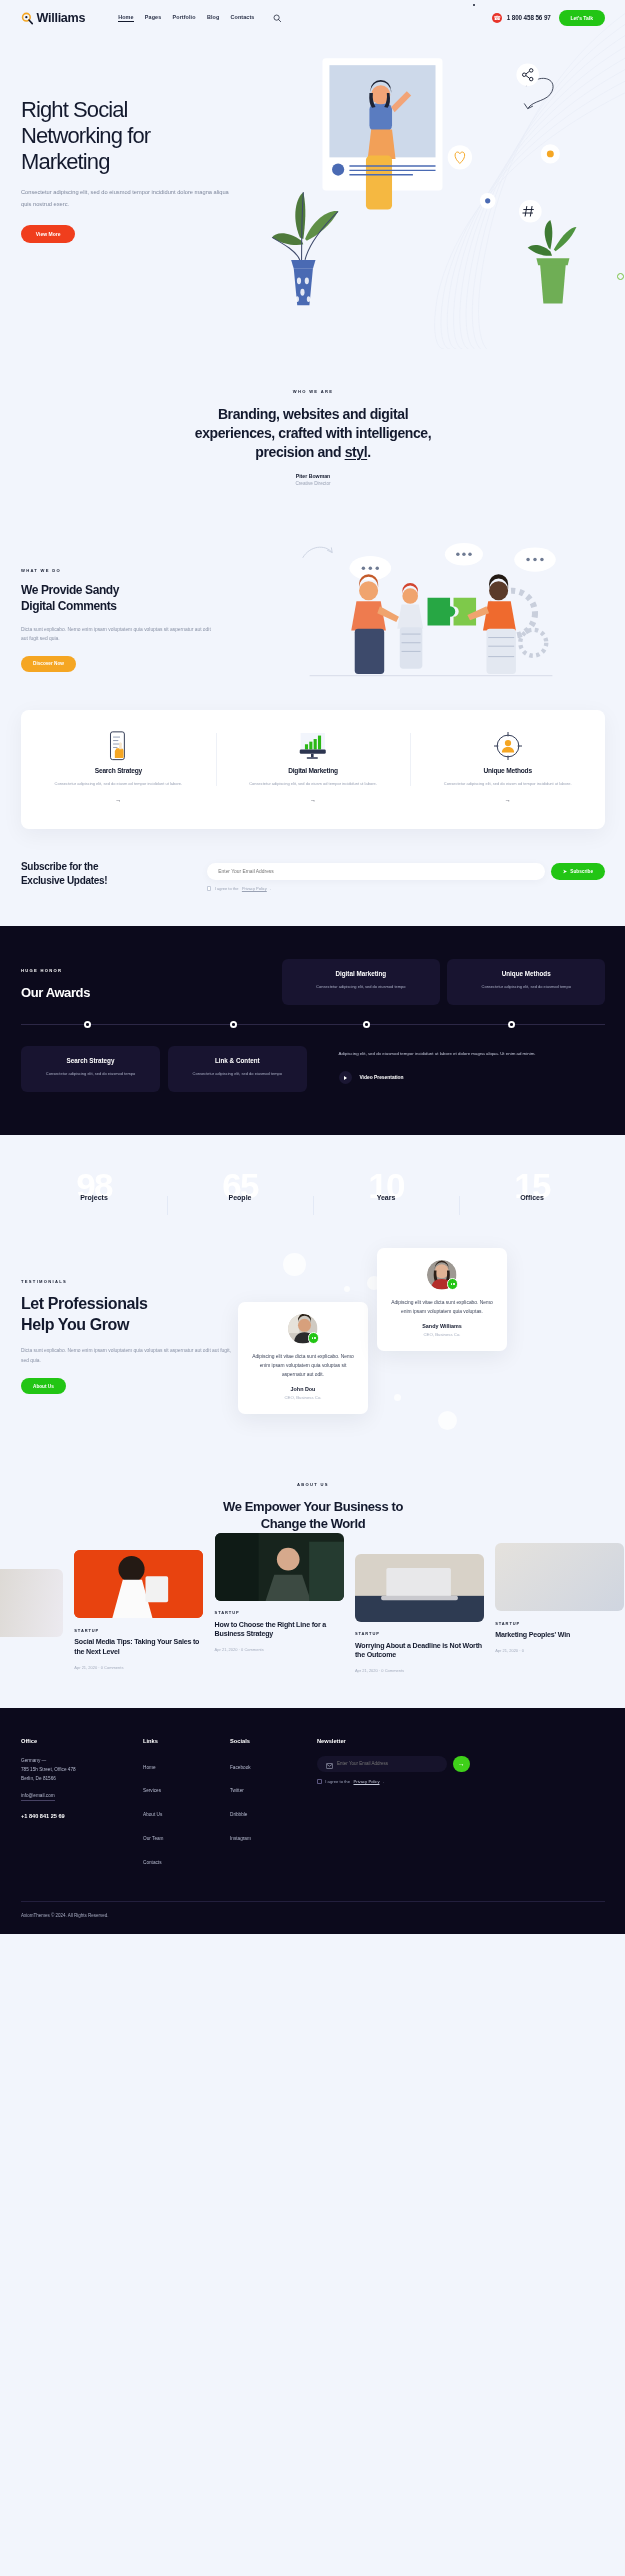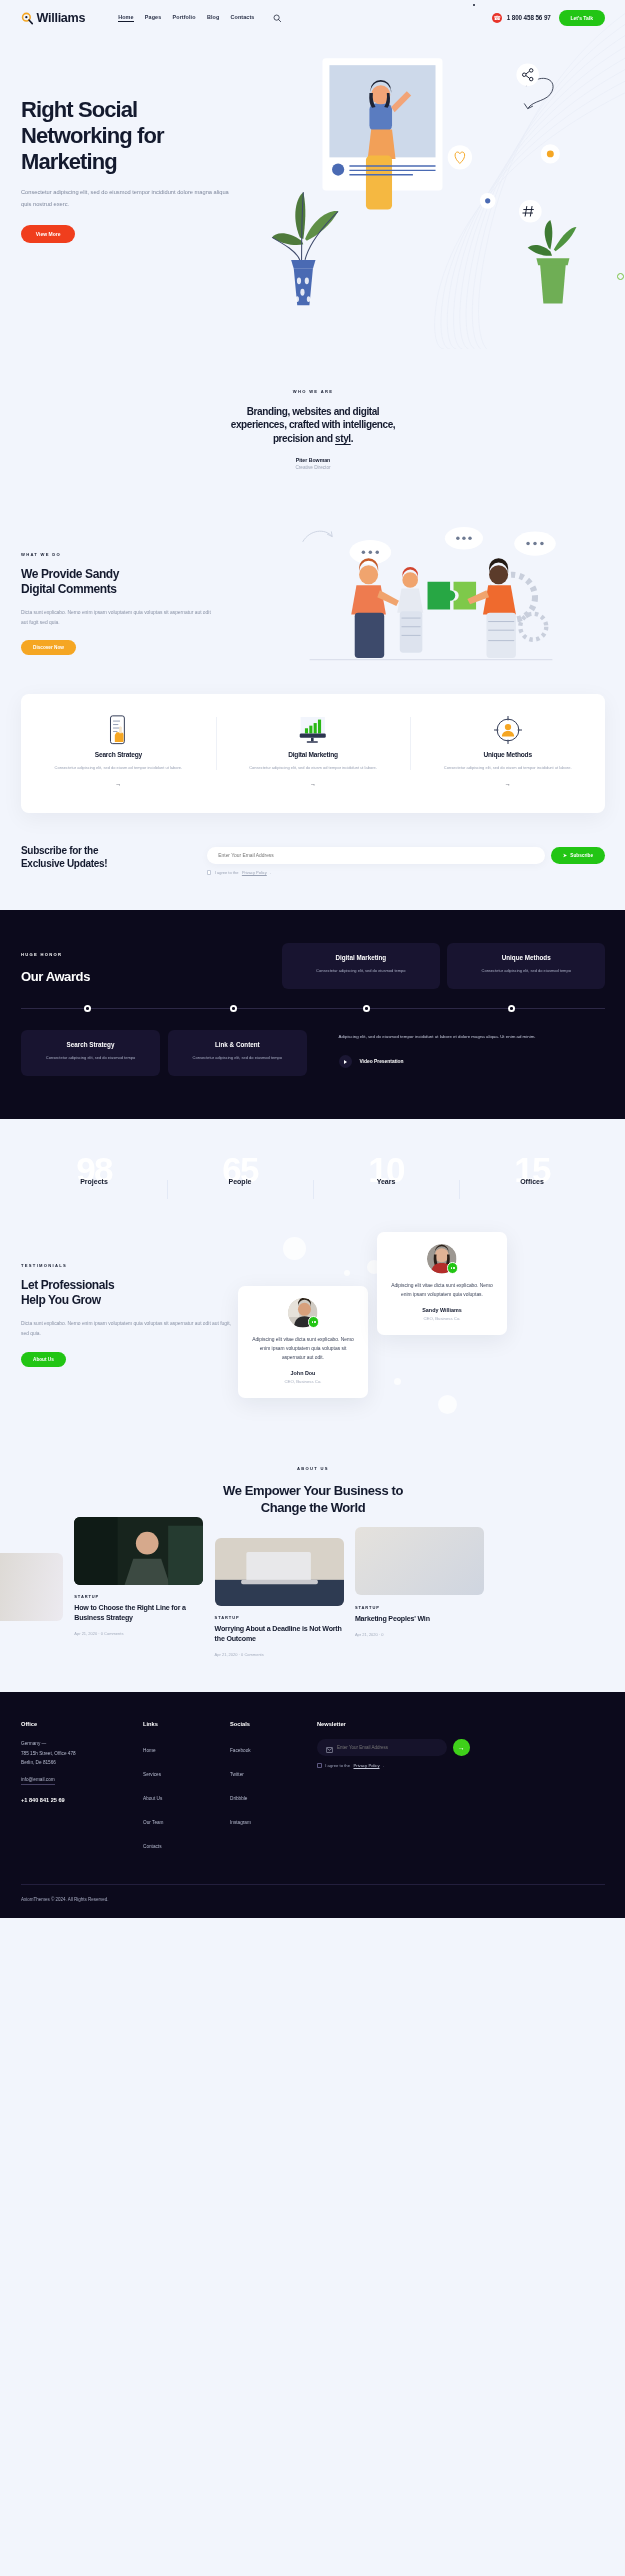--- a/index.html
+++ b/index.html
@@ -42,42 +42,42 @@
     font-family:inherit;
   }
   .dot-top { position:absolute; top:3.5px; left:473px; width:2.2px; height:2.2px; border-radius:50%; background:#141a2e; }
 
   
   .hero { position:relative; padding:26px 21px 52px; min-height:330px; }
   .hero-swirl { position:absolute; top:-52px; right:-52px; width:452px; height:365px; opacity:.5; pointer-events:none; }
   .hero-inner { display:flex; position:relative; z-index:3; }
   .hero-left { width:261px; padding-top:35px; }
   .hero-title {
-    font-size:22px; line-height:1.18; font-weight:700; letter-spacing:-0.9px; color:#141a2e;
+    font-size:22px; line-height:1.18; font-weight:400; letter-spacing:-0.9px; color:#141a2e;
   }
   .hero-sub {
     margin-top:12px; font-size:5.7px; line-height:2.05; color:#7e879c; max-width:217px;
   }
   .hero-btn {
     margin-top:14.8px; background:#f03e1d; color:#fff; border:none; border-radius:17.4px;
     font-size:5px; font-weight:700; padding:6px 14.8px; cursor:pointer; font-family:inherit;
   }
   .hero-art { position:relative; flex:1; margin-left:-8.7px; }
 
   .ring { position:absolute; border-radius:50%; border-style:solid; }
   .ring-red  { width:9.6px; height:9.6px; border-width:1px; border-color:#ef4b3b; left:153px; top:80px; }
   .ring-grn  { width:7px;  height:7px;  border-width:1px; border-color:#7ac143; left:344px; top:211px; }
 
   
   .quote-sec { text-align:center; padding:22.6px 52px 35px; }
   .eyebrow {
     font-size:4.1px; font-weight:700; letter-spacing:1.3px; color:#141a2e; text-transform:uppercase;
   }
   .quote-title {
-    margin-top:11.3px; font-size:10px; line-height:1.35; font-weight:700;
+    margin-top:11.3px; font-size:14px; line-height:1.35; font-weight:700;
     letter-spacing:-0.4px; color:#141a2e;
   }
   .quote-title u { text-decoration-thickness:0.9px; text-underline-offset:1.7px; }
   .quote-name { margin-top:11.3px; font-size:5.2px; font-weight:700; color:#141a2e; }
   .quote-role { margin-top:2.6px; font-size:4.7px; color:#9aa2b4; }
 
   
   .services { display:flex; padding:35px 21px 0; position:relative; }
   .svc-left { width:191px; padding-top:12px; }
   .svc-title { margin-top:9.6px; font-size:12px; line-height:1.3; font-weight:700; letter-spacing:-0.4px; }
@@ -157,21 +157,21 @@
   .stat + .stat::before { content:""; position:absolute; left:0; top:14px; height:19px; width:0.9px; background:#e3e9f6; }
   .stat-num {
     position:absolute; left:50%; top:-14px; transform:translateX(-50%);
     font-size:35px; font-weight:700; color:#fff; letter-spacing:-1.7px; line-height:1;
   }
   .stat-label { position:relative; font-size:7px; font-weight:700; color:#141a2e; padding-top:12px; }
 
   
   .testi { display:flex; padding:21px 21px 42px; position:relative; }
   .testi-left { width:217px; padding-top:31px; }
-  .testi-title { margin-top:9.6px; font-size:12px; line-height:1.3; font-weight:700; letter-spacing:-0.4px; }
+  .testi-title { margin-top:9.6px; font-size:16px; line-height:1.3; font-weight:700; letter-spacing:-0.4px; }
   .testi-sub { margin-top:10.4px; font-size:4.9px; line-height:2.0; color:#8891a5; }
   .testi-btn {
     margin-top:13px; background:#22c514; color:#fff; border:none; border-radius:17.4px;
     font-size:4.7px; font-weight:700; padding:5.2px 12px; cursor:pointer; font-family:inherit;
   }
   .testi-right { flex:1; position:relative; height:187px; }
   .t-card {
     position:absolute; background:#fff; border-radius:7px; text-align:center;
     padding:12px 12px 14px; box-shadow:0 5.2px 22.6px rgba(20,26,46,.07);
   }
@@ -708,20 +708,33 @@
         <span>Change the World</span>
       </h2>
     </div>
 
     <div class="blog-row">
       <div class="post" style="margin-top:19px">
         <div class="post-img" style="background:linear-gradient(100deg,#d8d4cc,#eceaf0)"></div>
         <div class="post-title">and</div>
       </div>
 
+      <div class="post wide">
+        <div class="post-img" style="background:#e8430f">
+          <svg width="100%" height="68" viewBox="0 0 148 78" style="border-radius:6px">
+            <rect width="148" height="78" fill="#e8430f"></rect>
+            <circle cx="66" cy="22" r="15" fill="#241a14"></circle>
+            <path d="M56,34 l22,0 l12,44 l-46,0Z" fill="#fbfbfb"></path>
+            <rect x="82" y="30" width="26" height="30" rx="2" fill="#f2f2f2"></rect>
+          </svg>
+        </div>
+        <div class="post-cat">STARTUP</div>
+        <div class="post-title">Social Media Tips: Taking Your Sales to the Next Level</div>
+        <div class="post-meta">Apr 21, 2020  ·  0 Comments</div>
+      </div>
 
       <div class="post wide" style="margin-top:-17.4px">
         <div class="post-img">
           <svg width="100%" height="68" viewBox="0 0 148 78" style="border-radius:6px">
             <rect width="148" height="78" fill="#17241d"></rect>
             <rect x="0" y="0" width="50" height="78" fill="#0f1b16"></rect>
             <circle cx="84" cy="30" r="13" fill="#d6a98c"></circle>
             <path d="M68,48 l32,0 l10,30 l-52,0Z" fill="#3c4a42"></path>
             <rect x="108" y="10" width="40" height="68" fill="#253b30"></rect>
           </svg>

